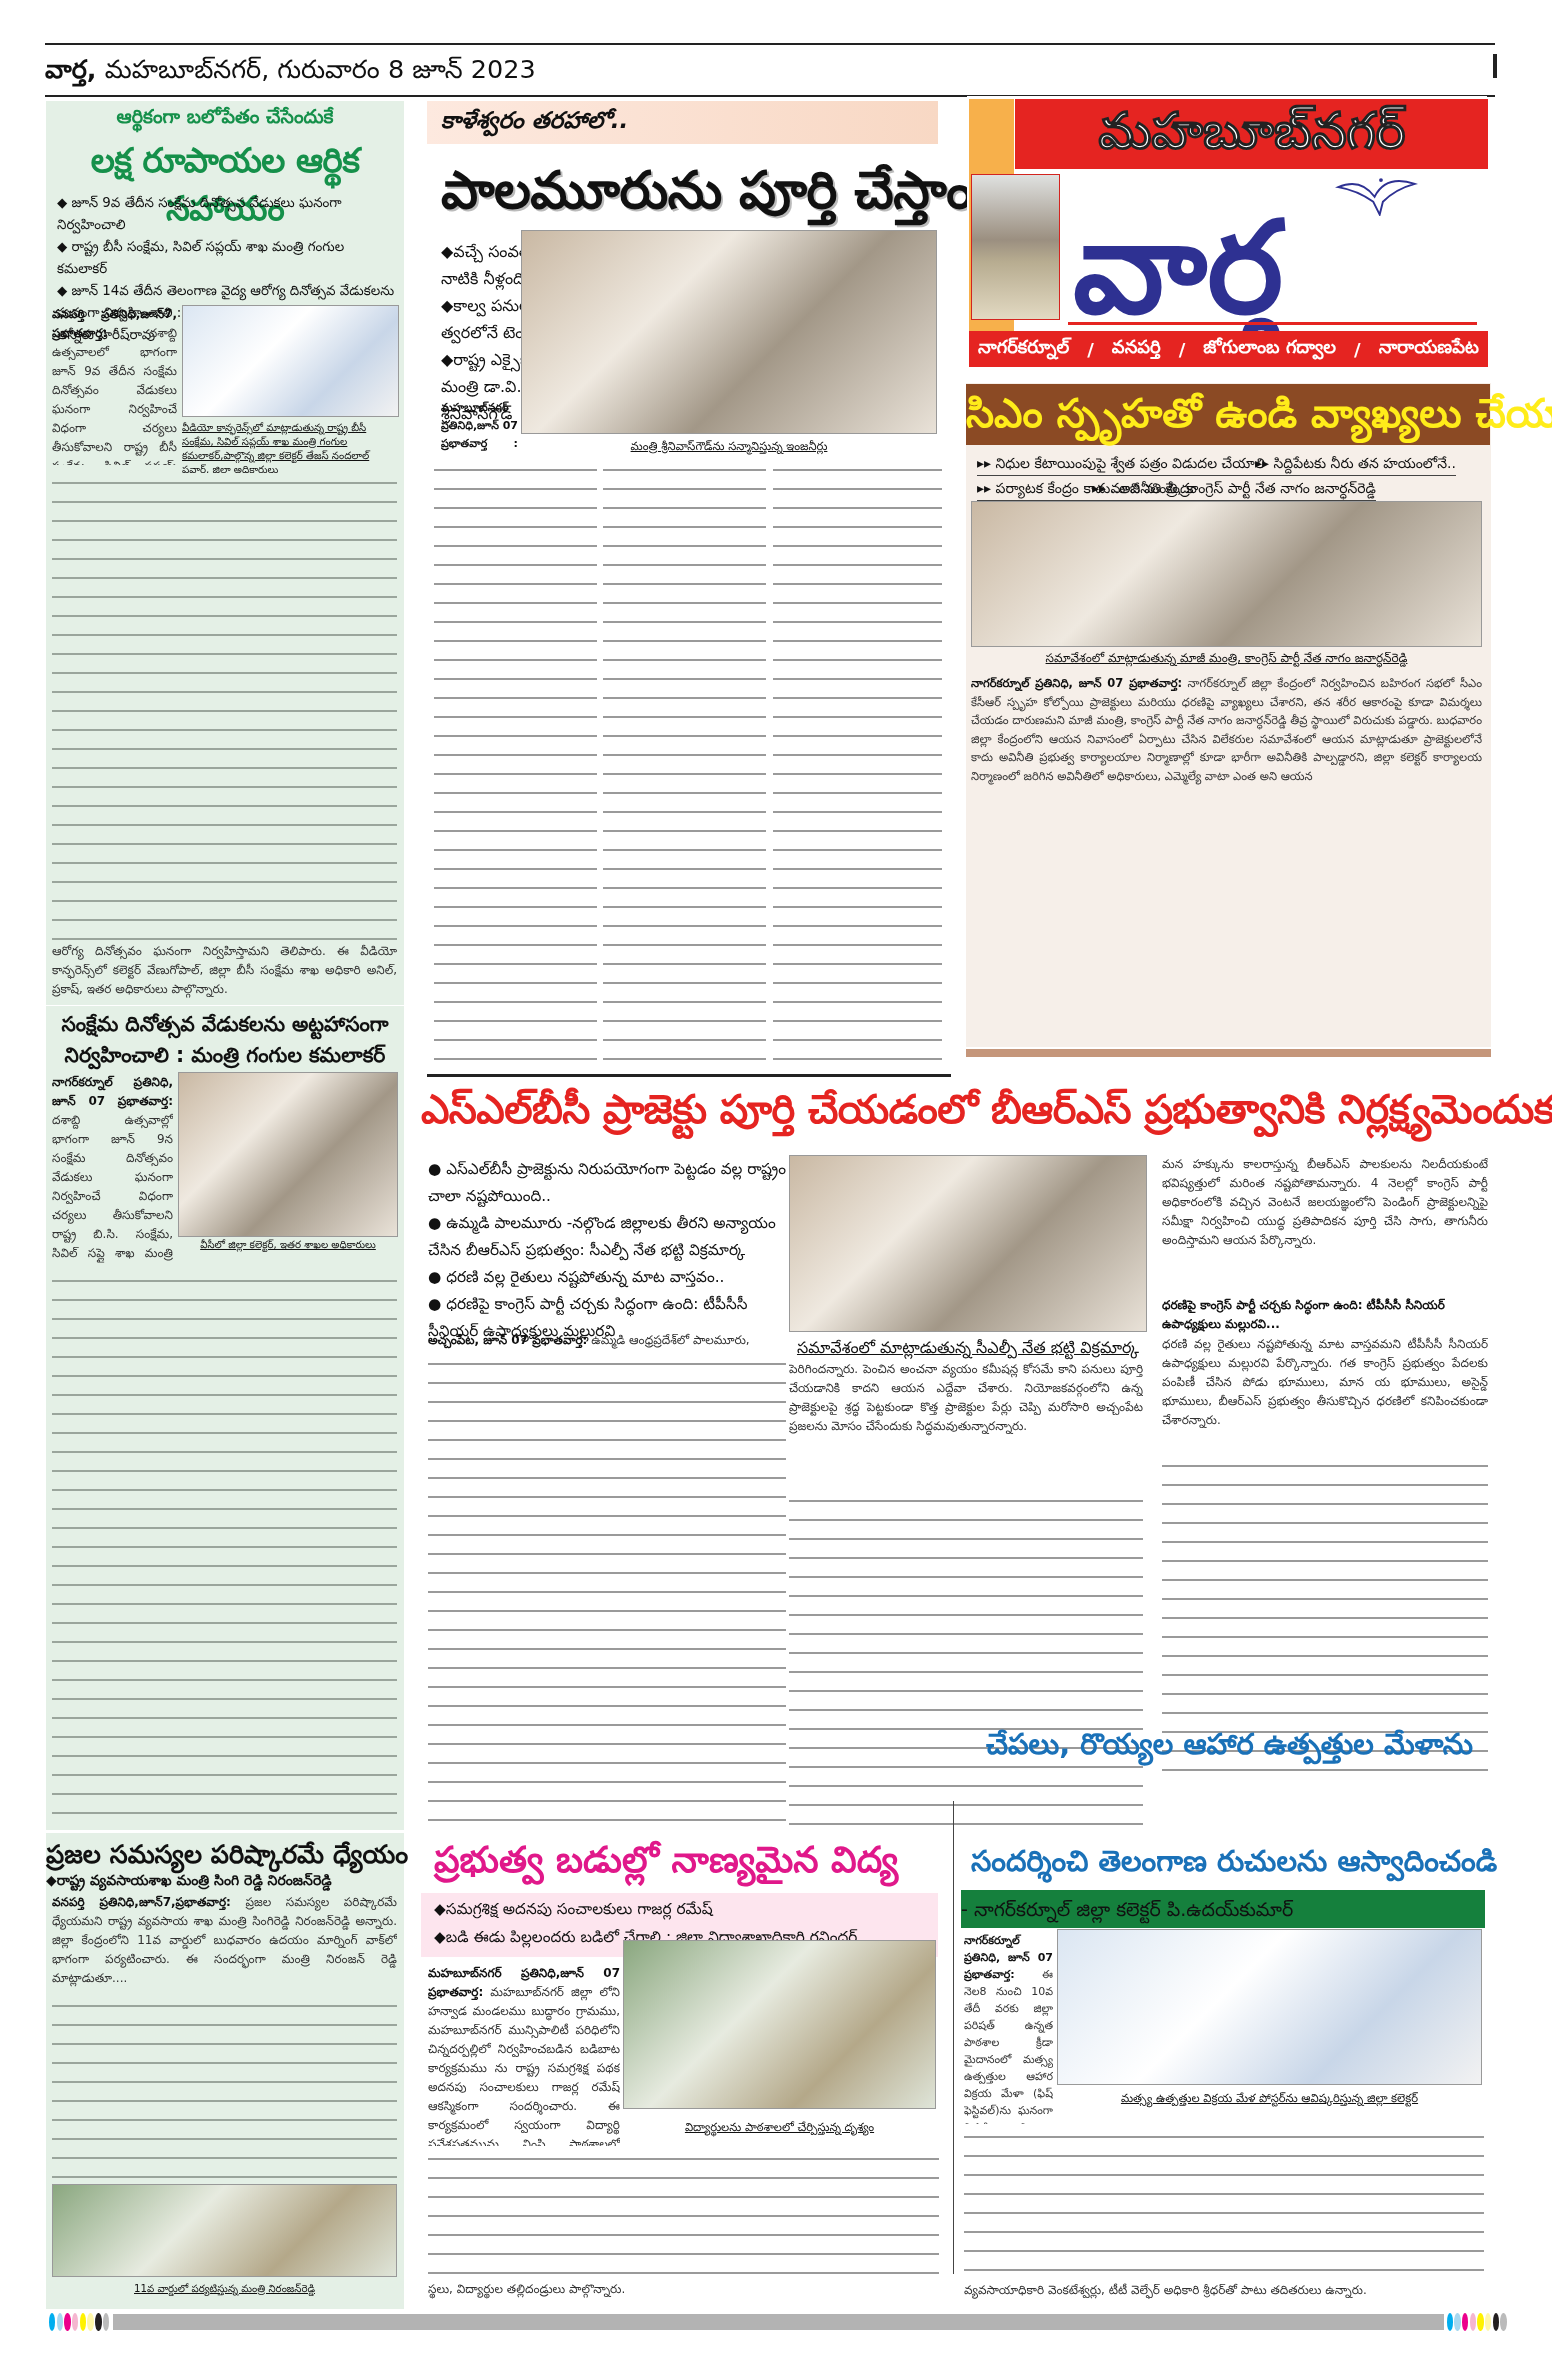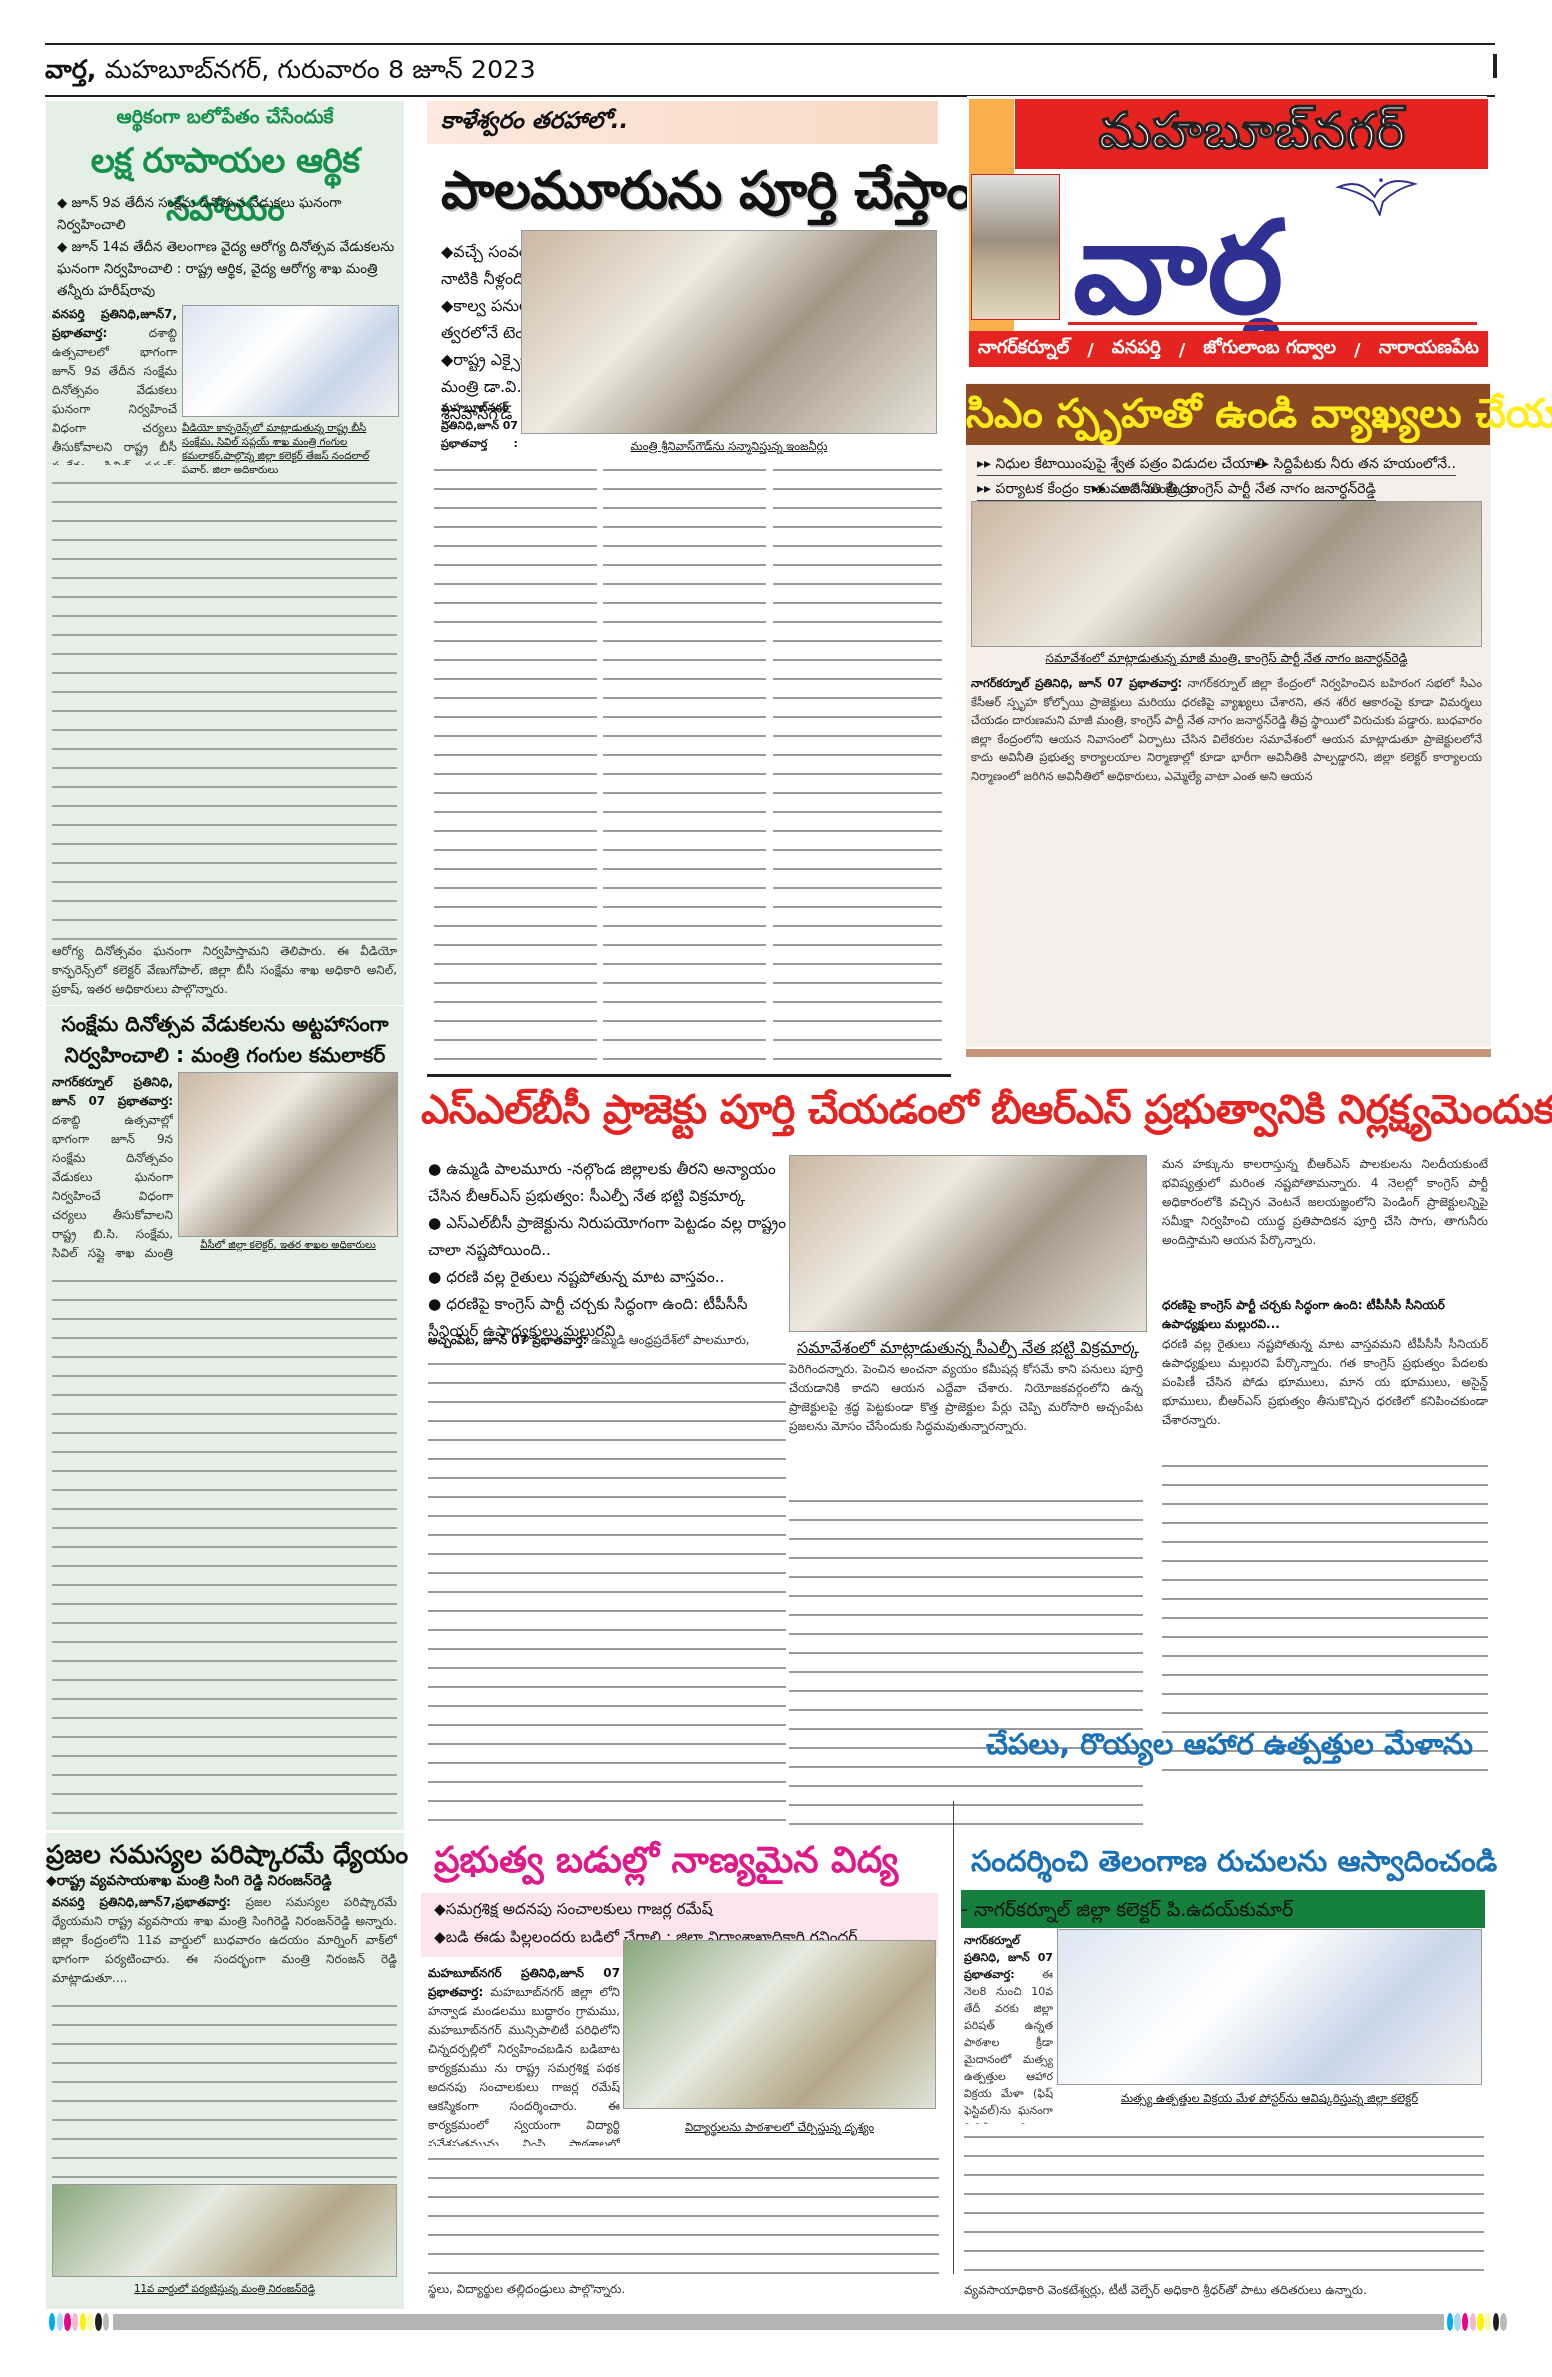--- a/index.html
+++ b/index.html
@@ -81,20 +81,21 @@
   <span>మహబూబ్‌నగర్, గురువారం 8 జూన్ 2023</span>
 </div>
 <div class="abs pagenum"></div>
 <div class="abs hr-mid"></div>
 
 <div class="abs lc-box"></div>
 <div class="abs lc-kicker">ఆర్థికంగా బలోపేతం చేసేందుకే</div>
 <div class="abs lc-head">లక్ష రూపాయల ఆర్థిక సహాయం</div>
 <div class="abs" style="left:57px;top:192px;width:338px;font-size:13.4px;line-height:22px;color:#111;">
   <div>◆ <span>జూన్ 9వ తేదీన సంక్షేమ దినోత్సవ వేడుకలు ఘనంగా నిర్వహించాలి</span></div>
+  <div>◆ <span>రాష్ట్ర బీసీ సంక్షేమ, సివిల్ సప్లయ్ శాఖ మంత్రి గంగుల కమలాకర్</span></div>
   <div>◆ <span>జూన్ 14వ తేదీన తెలంగాణ వైద్య ఆరోగ్య దినోత్సవ వేడుకలను ఘనంగా నిర్వహించాలి : రాష్ట్ర ఆర్థిక, వైద్య ఆరోగ్య శాఖ మంత్రి తన్నీరు హరీష్‌రావు</span></div>
 </div>
 <div class="abs txt" style="left:52px;top:305px;width:125px;height:160px;">
   <span class="dateline">వనపర్తి ప్రతినిధి,జూన్7, ప్రభాతవార్త:</span>
   <span>దశాబ్ది ఉత్సవాలలో భాగంగా జూన్ 9వ తేదీన సంక్షేమ దినోత్సవం వేడుకలు ఘనంగా నిర్వహించే విధంగా చర్యలు తీసుకోవాలని రాష్ట్ర బీసీ సంక్షేమ, సివిల్ సప్లయ్ శాఖ మంత్రి గంగుల కమలాకర్ సూచించారు. బుధవారం ఉదయం</span>
 </div>
 <div class="abs photo blue" style="left:182px;top:305px;width:217px;height:112px;"></div>
 <div class="abs" style="left:182px;top:421px;width:217px;font-size:10.2px;line-height:14px;text-decoration:underline;color:#111;">వీడియో కాన్ఫరెన్స్‌లో మాట్లాడుతున్న రాష్ట్ర బీసీ సంక్షేమ, సివిల్ సప్లయ్ శాఖ మంత్రి గంగుల కమలాకర్,పాల్గొన్న జిల్లా కలెక్టర్ తేజస్ నందలాల్ పవార్, జిల్లా అధికారులు</div>
 <div class="abs lines-g" style="left:52px;top:473px;width:345px;height:524px;"></div>
 <div class="abs txt" style="left:52px;top:942px;width:345px;height:61px;background:#e4f0e6;">ఆరోగ్య దినోత్సవం ఘనంగా నిర్వహిస్తామని తెలిపారు. ఈ వీడియో కాన్ఫరెన్స్‌లో కలెక్టర్ వేణుగోపాల్, జిల్లా బీసీ సంక్షేమ శాఖ అధికారి అనిల్, ప్రకాష్, ఇతర అధికారులు పాల్గొన్నారు.</div>
@@ -175,22 +176,22 @@
 <div class="abs photo" style="left:971px;top:501px;width:511px;height:146px;"></div>
 <div class="abs caption" style="left:971px;top:651px;width:511px;font-size:12px;">సమావేశంలో మాట్లాడుతున్న మాజీ మంత్రి, కాంగ్రెస్ పార్టీ నేత నాగం జనార్ధన్‌రెడ్డి</div>
 <div class="abs txt" style="left:971px;top:674px;width:511px;height:370px;font-size:11.5px;line-height:18.5px;">
   <span class="dateline">నాగర్‌కర్నూల్ ప్రతినిధి, జూన్ 07 ప్రభాతవార్త:</span>
   <span>నాగర్‌కర్నూల్ జిల్లా కేంద్రంలో నిర్వహించిన బహిరంగ సభలో సీఎం కేసీఆర్ స్పృహ కోల్పోయి ప్రాజెక్టులు మరియు ధరణిపై వ్యాఖ్యలు చేశారని, తన శరీర ఆకారంపై కూడా విమర్శలు చేయడం దారుణమని మాజీ మంత్రి, కాంగ్రెస్ పార్టీ నేత నాగం జనార్ధన్‌రెడ్డి తీవ్ర స్థాయిలో విరుచుకు పడ్డారు. బుధవారం జిల్లా కేంద్రంలోని ఆయన నివాసంలో ఏర్పాటు చేసిన విలేకరుల సమావేశంలో ఆయన మాట్లాడుతూ ప్రాజెక్టులలోనే కాదు అవినీతి ప్రభుత్వ కార్యాలయాల నిర్మాణాల్లో కూడా భారీగా అవినీతికి పాల్పడ్డారని, జిల్లా కలెక్టర్ కార్యాలయ నిర్మాణంలో జరిగిన అవినీతిలో అధికారులు, ఎమ్మెల్యే వాటా ఎంత అని ఆయన</span>
 </div>
 <div class="abs rule-cm"></div>
 
 <div class="abs slbc-head">ఎస్‌ఎల్‌బీసీ ప్రాజెక్టు పూర్తి చేయడంలో బీఆర్‌ఎస్ ప్రభుత్వానికి నిర్లక్ష్యమెందుకు?</div>
 <div class="abs" style="left:428px;top:1156px;width:358px;font-size:15.3px;line-height:27px;color:#111;">
+  <div>● <span>ఎస్‌ఎల్‌బీసీ ప్రాజెక్టును నిరుపయోగంగా పెట్టడం వల్ల రాష్ట్రం చాలా నష్టపోయింది..</span></div>
   <div>● <span>ఉమ్మడి పాలమూరు -నల్గొండ జిల్లాలకు తీరని అన్యాయం చేసిన బీఆర్‌ఎస్ ప్రభుత్వం: సీఎల్పీ నేత భట్టి విక్రమార్క</span></div>
-  <div>● <span>ఎస్‌ఎల్‌బీసీ ప్రాజెక్టును నిరుపయోగంగా పెట్టడం వల్ల రాష్ట్రం చాలా నష్టపోయింది..</span></div>
   <div>● <span>ధరణి వల్ల రైతులు నష్టపోతున్న మాట వాస్తవం..</span></div>
   <div>● <span>ధరణిపై కాంగ్రెస్ పార్టీ చర్చకు సిద్ధంగా ఉంది: టీపీసీసీ సీనియర్ ఉపాధ్యక్షులు మల్లురవి</span></div>
 </div>
 <div class="abs photo" style="left:789px;top:1155px;width:358px;height:177px;"></div>
 <div class="abs caption" style="left:789px;top:1338px;width:358px;font-size:16px;">సమావేశంలో మాట్లాడుతున్న సీఎల్పీ నేత భట్టి విక్రమార్క</div>
 <div class="abs txt" style="left:428px;top:1331px;width:358px;height:20.4px;">
   <span class="dateline">అచ్చంపేట, జూన్ 07 ప్రభాతవార్త:</span>
   <span>ఉమ్మడి ఆంధ్రప్రదేశ్‌లో పాలమూరు,</span>
 </div>
 <div class="abs lines" style="left:428px;top:1354px;width:358px;height:482px;"></div>

